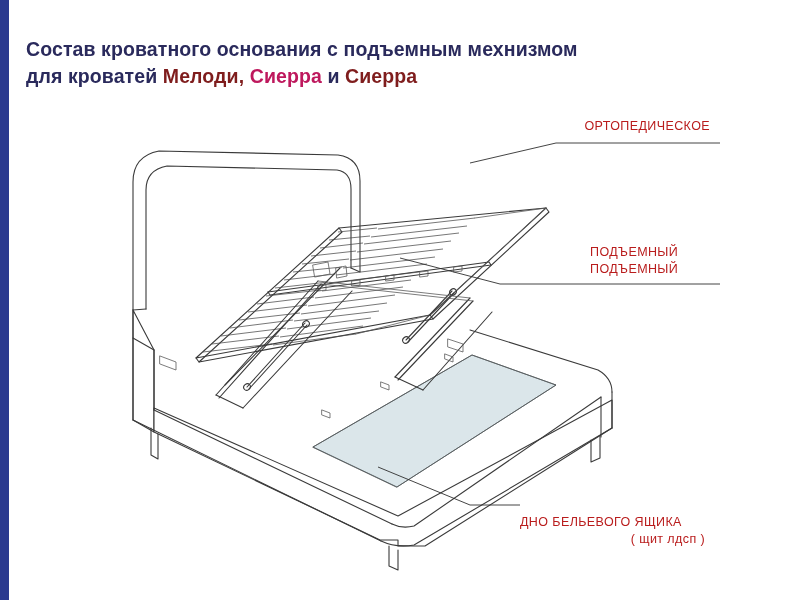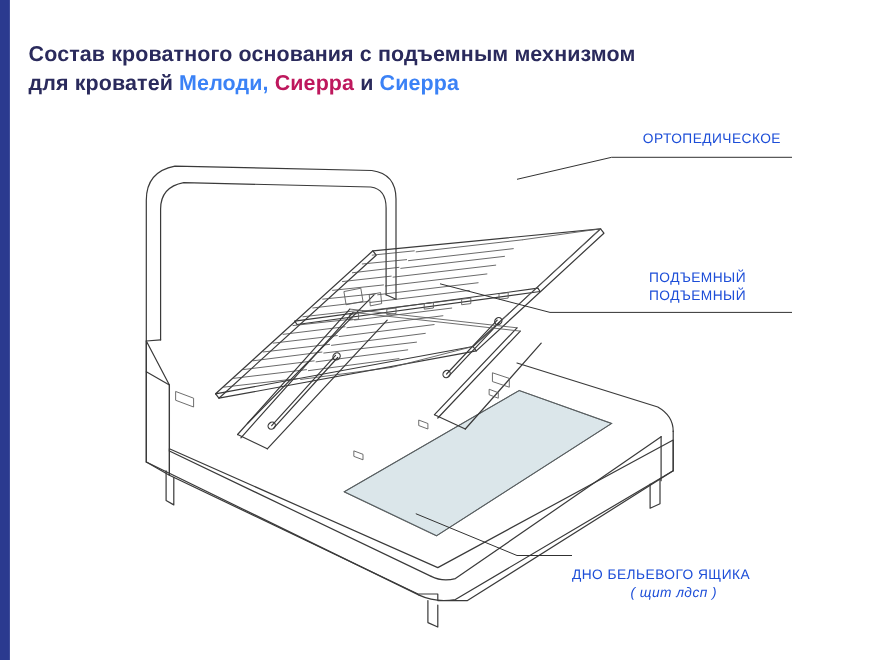--- a/index.html
+++ b/index.html
@@ -36,32 +36,32 @@
   }
   .title-line {
     font-size: 19.5px;
     font-weight: bold;
     color: #2a2a5c;
     line-height: 27px;
     letter-spacing: 0.1px;
     white-space: nowrap;
   }
   .title-line .red {
-    color: #3b82f6;
+    color: #7f1d1d;
   }
   .title-line .blue {
     color: #be185d;
   }
   .title-line .dark {
     color: #2a2a5c;
   }
   .callout {
     position: absolute;
     font-size: 12.5px;
-    color: #1d4ed8;
+    color: #b91c1c;
     line-height: 17px;
     letter-spacing: 0.4px;
     font-family: "Liberation Sans", sans-serif;
   }
   .callout .l {
     display: block;
     white-space: nowrap;
   }
   #callout-ortho {
     left: 562px;
@@ -78,23 +78,22 @@
   #callout-bottom {
     left: 520px;
     top: 494px;
     text-align: left;
     width: 230px;
     margin-top: 20px;
   }
   #callout-bottom .l2 {
     display: block;
     white-space: nowrap;
-    text-align: center;
+    text-align: right;
     width: 185px;
-    font-style: italic;
   }
   svg.art {
     position: absolute;
     left: 0;
     top: 0;
     width: 800px;
     height: 600px;
   }
   .ln {
     fill: none;

